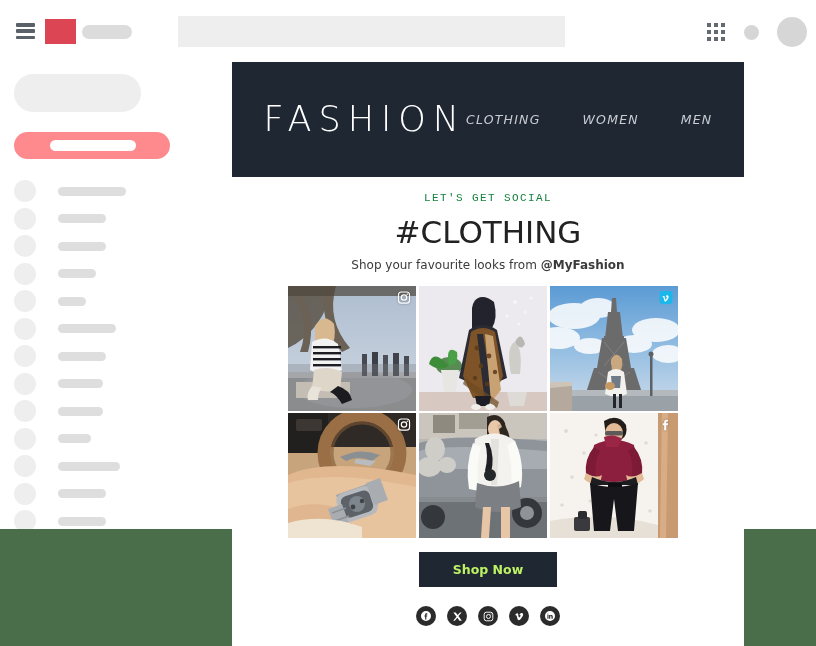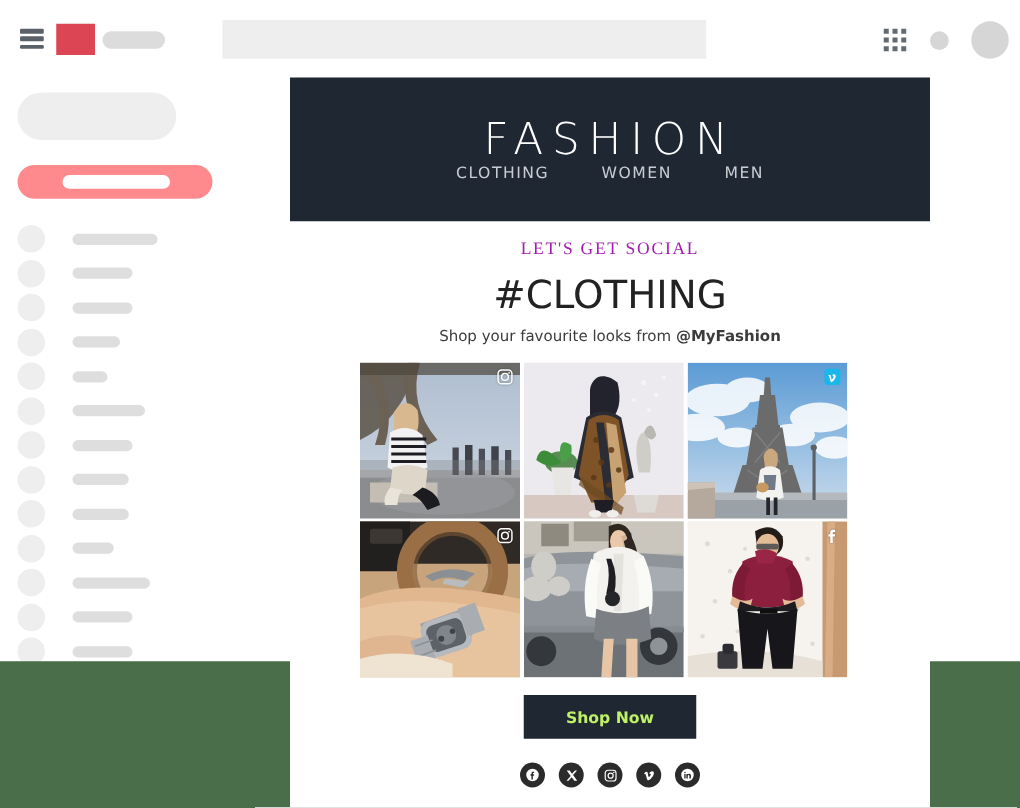--- a/index.html
+++ b/index.html
@@ -73,34 +73,34 @@
     background: #4a6e4a;
   }
 
   
   .card {
     position: absolute; left: 232px; top: 62px; width: 512px; height: 584px;
     background: #ffffff;
   }
   .banner {
     width: 512px; height: 115px; background: #1f2733;
-    display: flex; flex-direction: column; align-items: center; justify-content: center;
+    display: flex; align-items: center; justify-content: center;
   }
   .banner-logo {
     color: #ffffff; font-size: 35px; letter-spacing: 7px; font-weight: 300;
     font-family: "DejaVu Sans", sans-serif; line-height: 1;
   }
-  .banner-nav { display: flex; gap: 42px; margin-top: 0; }
+  .banner-nav { display: flex; gap: 42px; margin-top: 0; font-style: italic; }
   .banner-nav a {
     color: #c9cdd3; font-size: 12.5px; letter-spacing: 1.2px; text-decoration: none;
     font-family: "DejaVu Sans", sans-serif;
   }
 
   .hero { text-align: center; padding-top: 15px; }
-  .hero-eyebrow { font-size: 14px; letter-spacing: 1.4px; color: #a21caf; font-family: Liberation Serif, serif; }
+  .hero-eyebrow { font-size: 11px; letter-spacing: 1.4px; color: #15803d; font-family: Liberation Mono, monospace; }
   .hero-title {
     font-size: 31px; color: #222222; letter-spacing: 0px; margin-top: 10px;
     font-weight: 400; font-family: "DejaVu Sans", sans-serif;
   }
   .hero-sub { font-size: 12px; color: #3b3b3b; margin-top: 8px; font-family: "DejaVu Sans", sans-serif; }
   .hero-sub b { font-weight: 700; margin-top: 15px; }
 
   
   .grid {
     margin: 14px auto 0; width: 400px;

